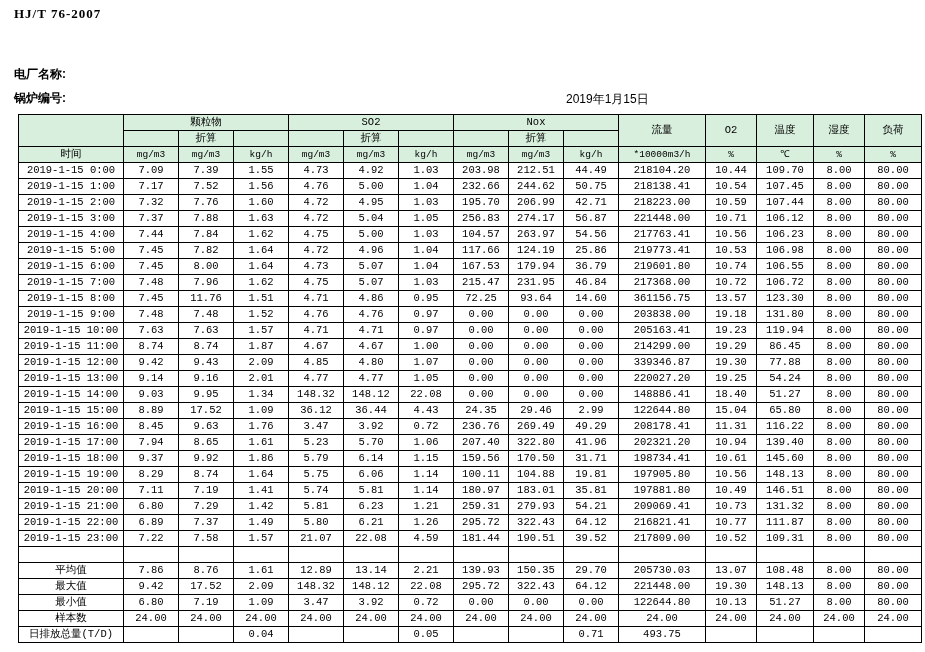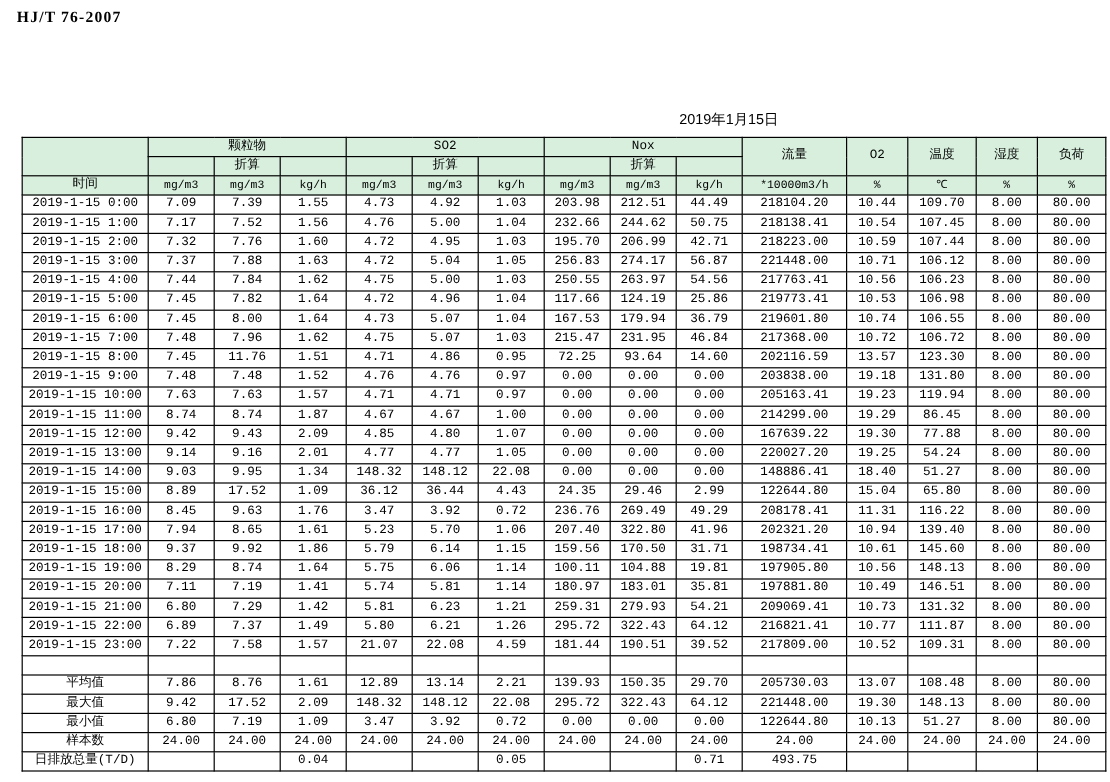--- a/index.html
+++ b/index.html
@@ -66,20 +66,24 @@
   .f2 .unit-word{display:inline-block;margin-left:96px;}
 </style>
 </head>
 <body>
 
 <div class="page">
 
   <div class="std-code">HJ/T  76-2007</div>
 
 
+  <div class="meta">
+    <div>电厂名称:</div>
+    <div>锅炉编号:</div>
+  </div>
 
   <div class="date">2019年1月15日</div>
 
   <table class="main">
     <thead>
       <tr>
         <td class="hdr-green col-time" rowspan="2"></td>
         <td class="hdr-green grp" colspan="3">颗粒物</td>
         <td class="hdr-green grp" colspan="3">SO2</td>
         <td class="hdr-green grp" colspan="3">Nox</td>
@@ -188,21 +192,21 @@
           <td class="val">80.00</td>
         </tr>
         <tr>
           <td class="time">2019-1-15 4:00</td>
           <td class="val">7.44</td>
           <td class="val">7.84</td>
           <td class="val">1.62</td>
           <td class="val">4.75</td>
           <td class="val">5.00</td>
           <td class="val">1.03</td>
-          <td class="val">250.55</td>
+          <td class="val">104.57</td>
           <td class="val">263.97</td>
           <td class="val">54.56</td>
           <td class="val">217763.41</td>
           <td class="val">10.56</td>
           <td class="val">106.23</td>
           <td class="val">8.00</td>
           <td class="val">80.00</td>
         </tr>
         <tr>
           <td class="time">2019-1-15 5:00</td>
@@ -259,21 +263,21 @@
           <td class="time">2019-1-15 8:00</td>
           <td class="val">7.45</td>
           <td class="val">11.76</td>
           <td class="val">1.51</td>
           <td class="val">4.71</td>
           <td class="val">4.86</td>
           <td class="val">0.95</td>
           <td class="val">72.25</td>
           <td class="val">93.64</td>
           <td class="val">14.60</td>
-          <td class="val">202116.59</td>
+          <td class="val">361156.75</td>
           <td class="val">13.57</td>
           <td class="val">123.30</td>
           <td class="val">8.00</td>
           <td class="val">80.00</td>
         </tr>
         <tr>
           <td class="time">2019-1-15 9:00</td>
           <td class="val">7.48</td>
           <td class="val">7.48</td>
           <td class="val">1.52</td>
@@ -327,21 +331,21 @@
           <td class="time">2019-1-15 12:00</td>
           <td class="val">9.42</td>
           <td class="val">9.43</td>
           <td class="val">2.09</td>
           <td class="val">4.85</td>
           <td class="val">4.80</td>
           <td class="val">1.07</td>
           <td class="val">0.00</td>
           <td class="val">0.00</td>
           <td class="val">0.00</td>
-          <td class="val">167639.22</td>
+          <td class="val">339346.87</td>
           <td class="val">19.30</td>
           <td class="val">77.88</td>
           <td class="val">8.00</td>
           <td class="val">80.00</td>
         </tr>
         <tr>
           <td class="time">2019-1-15 13:00</td>
           <td class="val">9.14</td>
           <td class="val">9.16</td>
           <td class="val">2.01</td>

